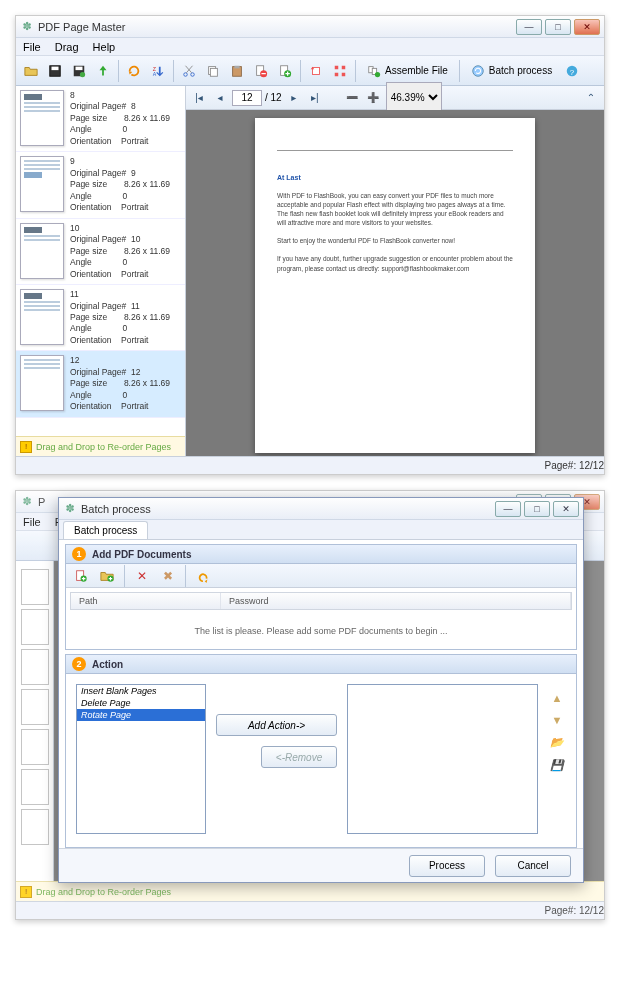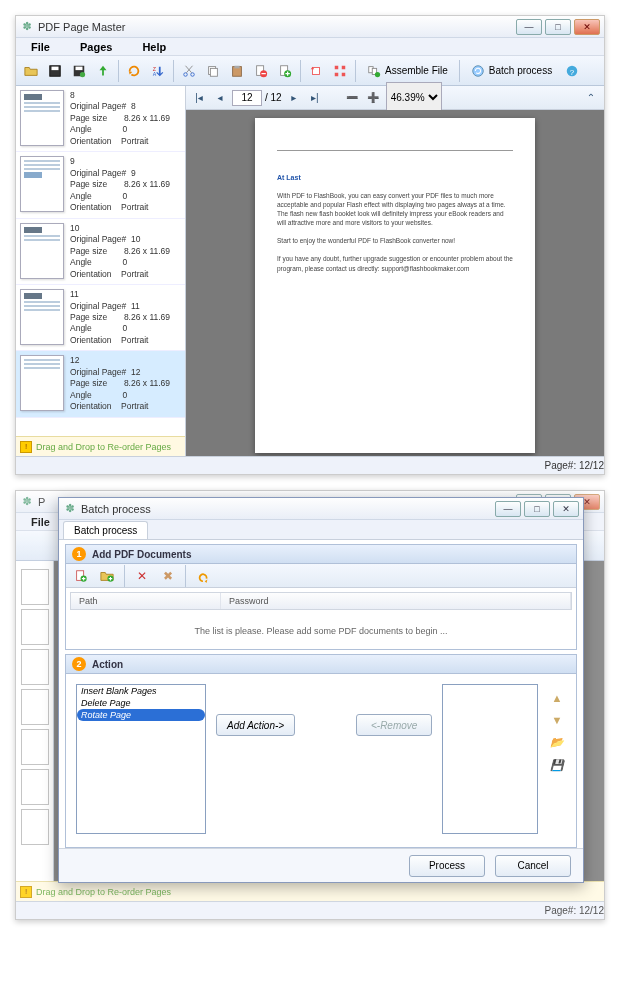--- a/index.html
+++ b/index.html
@@ -7,21 +7,21 @@
   
   
   .frame { position: relative; margin: 15px; border: 1px solid #ccc; box-shadow: 0 2px 6px rgba(0,0,0,0.2); }
   .titlebar { height: 22px; background: linear-gradient(#fefefe,#e9eef7); display:flex; align-items:center; padding:0 4px; border-bottom:1px solid #cfd8e6; font-size:11px; color:#333; }
   .titlebar .app-icon { width:14px; height:14px; margin-right:4px; display:inline-flex; align-items:center; justify-content:center; color:#6a8; font-size:11px; }
   .title-spacer { flex:1; }
   .wbtn { width:26px; height:16px; margin-left:3px; border:1px solid #8aa; border-radius:2px; background:linear-gradient(#fdfefe,#d8e6f2); display:inline-flex; align-items:center; justify-content:center; font-size:9px; color:#334; cursor:default; }
   .wbtn.close { background:linear-gradient(#f8c4b8,#e07050); color:#600; border-color:#c96; }
   
   .menubar { height:18px; background:#eef2fa; display:flex; align-items:center; font-size:11px; border-bottom:1px solid #d5dce8; }
-  .menuitem { padding:2px 15px; cursor:default;font-weight:bold; }
+  .menuitem { padding:2px 7px; cursor:default; }
   
   .toolbar { height:30px; background:linear-gradient(#f4f8fe,#dfe9f6); border-bottom:1px solid #b9c7da; display:flex; align-items:center; padding:0 4px; gap:2px; }
   .tb { width:22px; height:22px; border:1px solid transparent; border-radius:2px; display:inline-flex; align-items:center; justify-content:center; font-size:12px; cursor:default; }
   .tb svg { width:14px; height:14px; }
   .sep { width:1px; height:22px; background:#b9c7da; margin:0 2px; }
   .tb-label { height:22px; border:1px solid transparent; border-radius:2px; display:inline-flex; align-items:center; padding:0 6px; font-size:10px; gap:4px; cursor:default; }
   
   
   .main1 { display:flex; height:370px; background:#fff; }
   .side { width:170px; border-right:1px solid #c8d0dc; overflow:hidden; display:flex; flex-direction:column; }
@@ -61,22 +61,22 @@
   
   .minitb { height:24px; background:linear-gradient(#f4f8fe,#e4ecf6); border-bottom:1px solid #c8d0dc; display:flex; align-items:center; padding:0 4px; gap:4px; margin:-4px -4px 4px; }
   
   .colhead { height:18px; background:linear-gradient(#fdfdfd,#ebeff6); border:1px solid #d0d6e0; display:flex; font-size:9px; color:#555; }
   .colhead div { padding:3px 8px; border-right:1px solid #e0e4ec; }
   .emptymsg { text-align:center; font-size:9px; color:#666; padding:16px 0; }
   
   .action-row { display:flex; gap:10px; padding:6px; align-items:flex-start;font-style:italic; }
   .listbox { width:130px; height:150px; border:1px solid #8aa0c0; background:#fff; font-size:9px; overflow:auto; }
   .listbox .li { padding:1px 4px; cursor:default; }
-  .listbox .li.sel { background:#2b6fd6; color:#fff;border-radius:6px; }
-  .midbtns { display:flex; flex-direction:row; gap:16px; padding-top:30px; }
+  .listbox .li.sel { background:#2b6fd6; color:#fff; }
+  .midbtns { display:flex; flex-direction:column; gap:10px; padding-top:30px; }
   .btn { height:22px; min-width:76px; padding:0 10px; border:1px solid #9aabc2; border-radius:3px; background:linear-gradient(#fdfefe,#e4ecf6); font-size:10px; display:inline-flex; align-items:center; justify-content:center; cursor:default; }
   .btn.dis { color:#9aa;margin-left:45px; }
   .rightbox { flex:1; height:150px; border:1px solid #8aa0c0; background:#fff; }
   .sideicons { width:18px; display:flex; flex-direction:column; gap:10px; align-items:center; padding-top:8px; font-size:11px; }
   
   .modal-foot { margin-top:auto; height:34px; border-top:1px solid #d0d6e0; display:flex; align-items:center; justify-content:flex-end; gap:10px; padding:0 12px; background:#f4f7fc; }
 </style>
 </head>
 <body>
 
@@ -84,21 +84,21 @@
   <div class="titlebar">
     <span class="app-icon">✽</span>
     <span>PDF Page Master</span>
     <span class="title-spacer"></span>
     <span class="wbtn">—</span>
     <span class="wbtn">□</span>
     <span class="wbtn close">✕</span>
   </div>
   <div class="menubar">
     <span class="menuitem">File</span>
-    <span class="menuitem">Pages</span>
+    <span class="menuitem">Drag</span>
     <span class="menuitem">Help</span>
   </div>
   <div class="toolbar">
     <span class="tb">
         <svg viewBox="0 0 16 16">
           <path fill="#e8c558" stroke="#a88020" d="M1 4h5l1 2h8v7H1z"></path>
         </svg>
       </span>
     <span class="tb">
         <svg viewBox="0 0 16 16">

